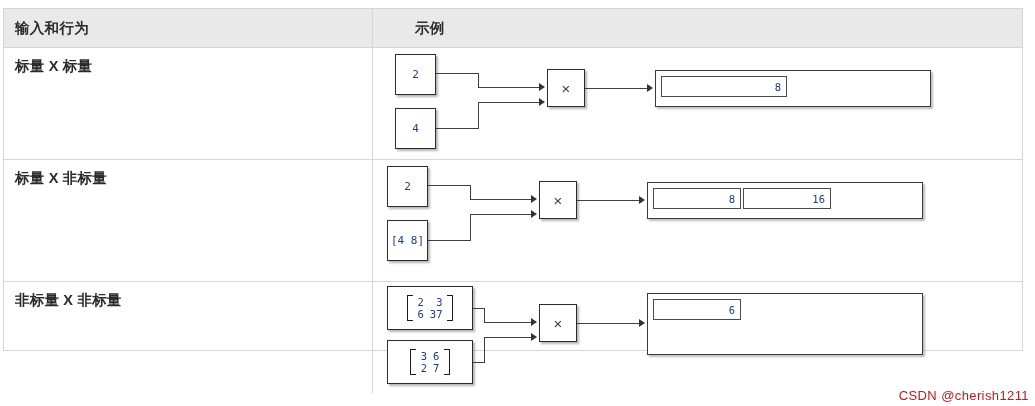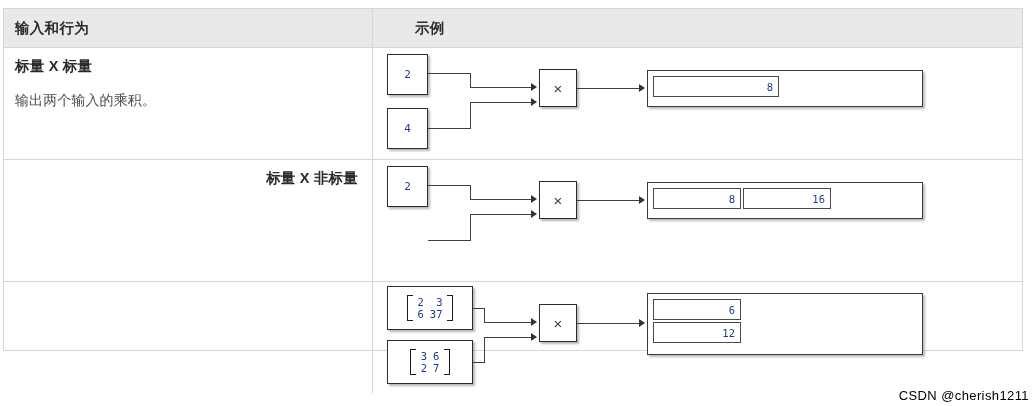--- a/index.html
+++ b/index.html
@@ -73,22 +73,22 @@
     letter-spacing: .2px;
   }
   .row-body {
     font-size: 14px;
     color: #4c4c4c;
     line-height: 25px;
     margin: 0;
     letter-spacing: .1px;
   }
 
-  #row-1 { height: 112px; }
-  #row-2 { height: 122px; text-align: right; }
+  #row-1 { height: 112px; gap: 8px; }
+  #row-2 { height: 122px; }
   #row-3 { height: 112px; }
 
   
   .diagram {
     position: absolute;
     left: 0; top: 0; right: 0; bottom: 0;
   }
   .blk {
     position: absolute;
     box-sizing: border-box;
@@ -189,21 +189,21 @@
     border-bottom: 4.2px solid transparent;
     border-left: 6.5px solid #333333;
   }
 
   
   #watermark {
     position: absolute;
     right: 6px;
     bottom: 3px;
     font-size: 13px;
-    color: #000000;
+    color: #b91c1c;
     letter-spacing: .4px;
     white-space: nowrap;
   }
 </style>
 </head>
 <body>
 
 <div id="doc-table">
 
   <div class="trow" id="header-row">
@@ -211,21 +211,20 @@
       <span class="th-text">输入和行为</span>
     </div>
     <div class="cell-ex">
       <span class="th-text">示例</span>
     </div>
   </div>
 
   <div class="trow" id="row-1">
     <div class="cell-desc">
       <p class="row-title">标量 X 标量</p>
-      <p class="row-body">输出两个输入的乘积。</p>
     </div>
     <div class="cell-ex">
       <div class="diagram">
 
         <div class="blk" style="left:14px; top:6px; width:41px; height:41px;">
           <span class="const-val">2</span>
         </div>
 
         <div class="blk" style="left:14px; top:60px; width:41px; height:41px;">
           <span class="const-val">4</span>
@@ -262,20 +261,23 @@
 
   <div class="trow" id="row-2">
     <div class="cell-desc">
       <p class="row-title">标量 X 非标量</p>
     </div>
     <div class="cell-ex">
       <div class="diagram">
 
         <div class="blk" style="left:14px; top:6px; width:41px; height:41px;">
           <span class="const-val">2</span>
+        </div>
+        <div class="blk" style="left:14px; top:60px; width:41px; height:41px;">
+          <span class="const-val">[4 8]</span>
         </div>
 
         <div class="wire wire-h" style="left:55px; top:25px; width:43px;"></div>
         <div class="wire wire-v" style="left:97px; top:25px; height:15px;"></div>
         <div class="wire wire-h" style="left:97px; top:39px; width:63px;"></div>
         <div class="arrow" style="left:158px; top:35px;"></div>
 
         <div class="wire wire-h" style="left:55px; top:80px; width:43px;"></div>
         <div class="wire wire-v" style="left:97px; top:55px; height:26px;"></div>
         <div class="wire wire-h" style="left:97px; top:54px; width:63px;"></div>
@@ -296,20 +298,21 @@
             </div>
           </div>
         </div>
 
       </div>
     </div>
   </div>
 
   <div class="trow" id="row-3">
     <div class="cell-desc">
+      <p class="row-title">非标量 X 非标量</p>
     </div>
     <div class="cell-ex">
       <div class="diagram">
 
         <div class="blk" style="left:14px; top:4px; width:86px; height:44px;">
           <div class="matrix-wrap">
             <div class="brk brk-l"></div>
             <table class="mtx">
               <tbody>
                   <tr>
@@ -361,21 +364,20 @@
 
         <div class="wire wire-h" style="left:204px; top:41px; width:64px;"></div>
         <div class="arrow" style="left:266px; top:37px;"></div>
 
         <div class="disp" style="left:274px; top:11px; width:276px; height:62px;">
           <div class="disp-grid">
             <div class="disp-line">
               <div class="disp-cell w-half">6</div>
             </div>
             <div class="disp-line">
-              <div class="disp-cell w-half">12</div>
             </div>
           </div>
         </div>
 
       </div>
     </div>
   </div>
 
 </div>
 

